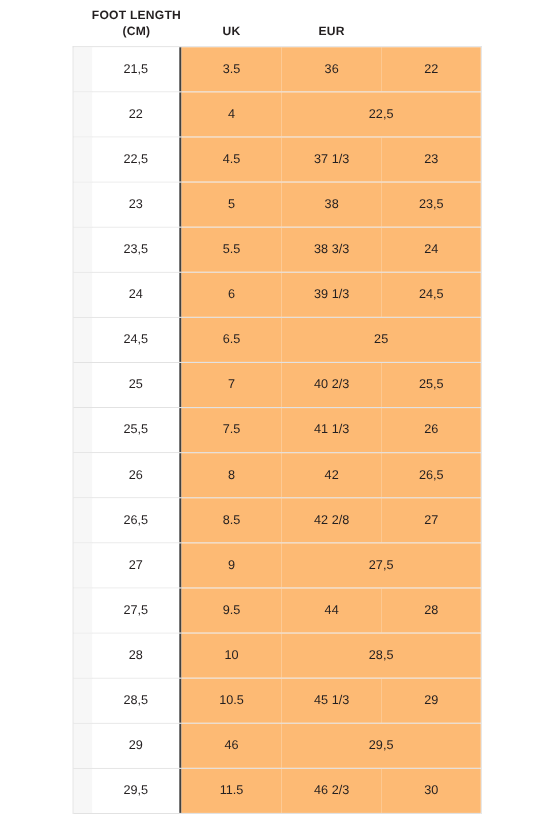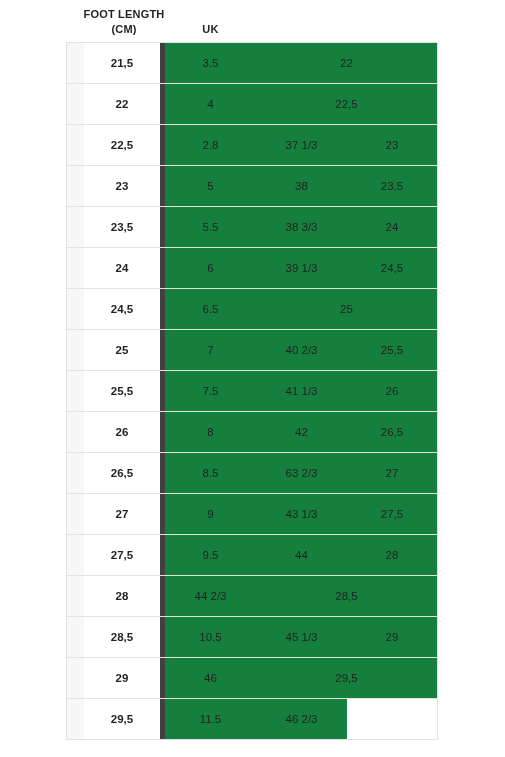--- a/index.html
+++ b/index.html
@@ -80,64 +80,67 @@
 
   
   .c-gutter {
     flex: 0 0 17px;
     background: #f7f7f7;
   }
   
   .c-cm {
     flex: 0 0 81px;
     background: #ffffff;
-    border-right: 5px solid #404040;
-    font-weight: bold;
+    border-right: 2px solid #404040;
   }
   
   .c-uk, .c-eur, .c-jp {
-    background: #15803d;
+    background: #fdba74;
   }
   .c-uk  { flex: 0 0 91px; }
   .c-eur { flex: 0 0 91px; }
   .c-jp  { flex: 1 1 auto; }
 </style>
 </head>
 <body>
 
 <div class="chart-wrap">
 
   <div class="size-header">
     <div class="h-gutter"></div>
     <div class="h-cell h-cm">
       <span class="h-line">FOOT LENGTH</span>
       <span class="h-line">(CM)</span>
     </div>
     <div class="h-cell h-uk">
       <span class="h-line">UK</span>
     </div>
+    <div class="h-cell h-eur">
+      <span class="h-line">EUR</span>
+    </div>
   </div>
 
   <div class="size-table" id="size-table-body">
       <div class="t-row">
         <div class="t-cell c-gutter"></div>
         <div class="t-cell c-cm">21,5</div>
         <div class="t-cell c-uk">3.5</div>
+        <div class="t-cell c-eur">36</div>
         <div class="t-cell c-jp">22</div>
       </div>
       <div class="t-row">
         <div class="t-cell c-gutter"></div>
         <div class="t-cell c-cm">22</div>
         <div class="t-cell c-uk">4</div>
         <div class="t-cell c-jp">22,5</div>
       </div>
       <div class="t-row">
         <div class="t-cell c-gutter"></div>
         <div class="t-cell c-cm">22,5</div>
-        <div class="t-cell c-uk">2.8</div>
+        <div class="t-cell c-uk">4.5</div>
         <div class="t-cell c-eur">37 1/3</div>
         <div class="t-cell c-jp">23</div>
       </div>
       <div class="t-row">
         <div class="t-cell c-gutter"></div>
         <div class="t-cell c-cm">23</div>
         <div class="t-cell c-uk">5</div>
         <div class="t-cell c-eur">38</div>
         <div class="t-cell c-jp">23,5</div>
       </div>
@@ -179,57 +182,57 @@
         <div class="t-cell c-gutter"></div>
         <div class="t-cell c-cm">26</div>
         <div class="t-cell c-uk">8</div>
         <div class="t-cell c-eur">42</div>
         <div class="t-cell c-jp">26,5</div>
       </div>
       <div class="t-row">
         <div class="t-cell c-gutter"></div>
         <div class="t-cell c-cm">26,5</div>
         <div class="t-cell c-uk">8.5</div>
-        <div class="t-cell c-eur">63 2/3</div>
+        <div class="t-cell c-eur">42 2/8</div>
         <div class="t-cell c-jp">27</div>
       </div>
       <div class="t-row">
         <div class="t-cell c-gutter"></div>
         <div class="t-cell c-cm">27</div>
         <div class="t-cell c-uk">9</div>
-        <div class="t-cell c-eur">43 1/3</div>
         <div class="t-cell c-jp">27,5</div>
       </div>
       <div class="t-row">
         <div class="t-cell c-gutter"></div>
         <div class="t-cell c-cm">27,5</div>
         <div class="t-cell c-uk">9.5</div>
         <div class="t-cell c-eur">44</div>
         <div class="t-cell c-jp">28</div>
       </div>
       <div class="t-row">
         <div class="t-cell c-gutter"></div>
         <div class="t-cell c-cm">28</div>
-        <div class="t-cell c-eur">44 2/3</div>
+        <div class="t-cell c-uk">10</div>
         <div class="t-cell c-jp">28,5</div>
       </div>
       <div class="t-row">
         <div class="t-cell c-gutter"></div>
         <div class="t-cell c-cm">28,5</div>
         <div class="t-cell c-uk">10.5</div>
         <div class="t-cell c-eur">45 1/3</div>
         <div class="t-cell c-jp">29</div>
       </div>
       <div class="t-row">
         <div class="t-cell c-gutter"></div>
         <div class="t-cell c-cm">29</div>
         <div class="t-cell c-eur">46</div>
         <div class="t-cell c-jp">29,5</div>
       </div>
       <div class="t-row">
         <div class="t-cell c-gutter"></div>
         <div class="t-cell c-cm">29,5</div>
         <div class="t-cell c-uk">11.5</div>
         <div class="t-cell c-eur">46 2/3</div>
+        <div class="t-cell c-jp">30</div>
       </div>
     </div>
 
 </div>
 
 </body></html>

